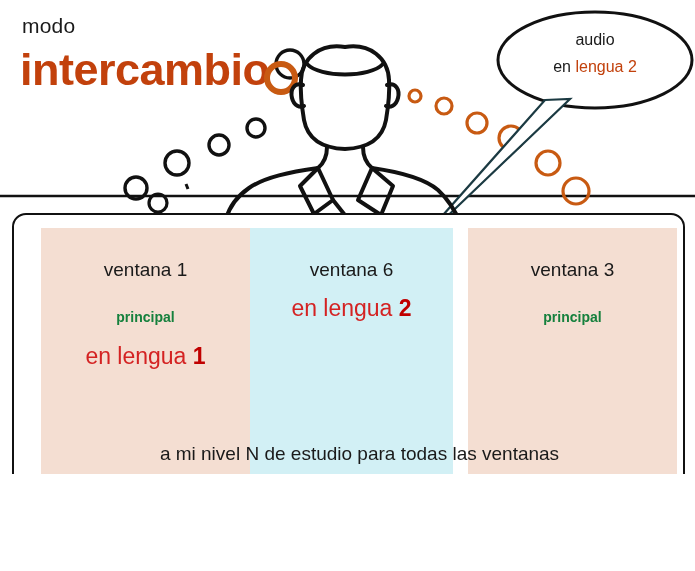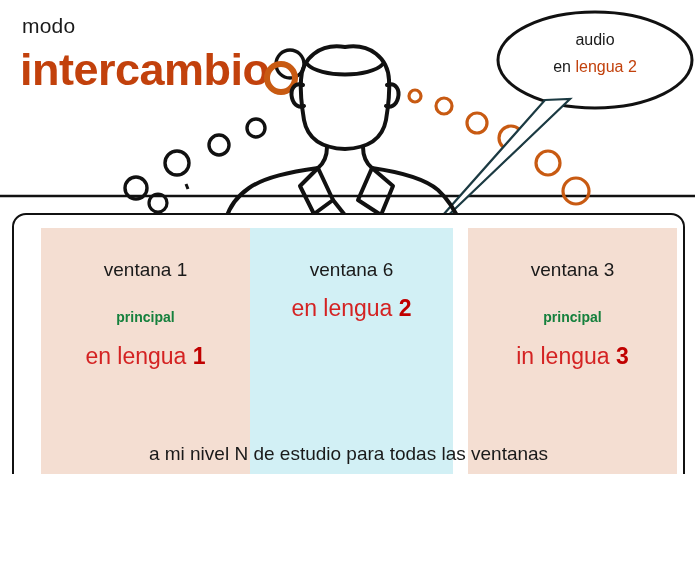--- a/index.html
+++ b/index.html
@@ -120,20 +120,21 @@
   .panel-footer {
     position: absolute;
     left: 12px;
     top: 443px;
     width: 673px;
     text-align: center;
     font-size: 19px;
     color: #1a1a1a;
     z-index: 3;
     white-space: nowrap;
+    padding-left: 11px;
   }
 </style>
 </head>
 <body>
 
 <div id="page">
 
   <div class="hdr-modo">modo</div>
   <div class="hdr-title">intercambio</div>
 
@@ -230,19 +231,18 @@
     <div class="col-inner">
       <div class="win-label">ventana 6</div>
       <div class="win-lang"><span>en lengua </span><b>2</b></div>
     </div>
   </div>
 
   <div class="col col-3">
     <div class="col-inner">
       <div class="win-label">ventana 3</div>
       <div class="win-kind">principal</div>
-      <div class="win-lang"><span>in lengua </span><b>3</b></div>
     </div>
   </div>
 
   <div class="panel-footer">a mi nivel N de estudio para todas las ventanas</div>
 
 </div>
 
 </body></html>

